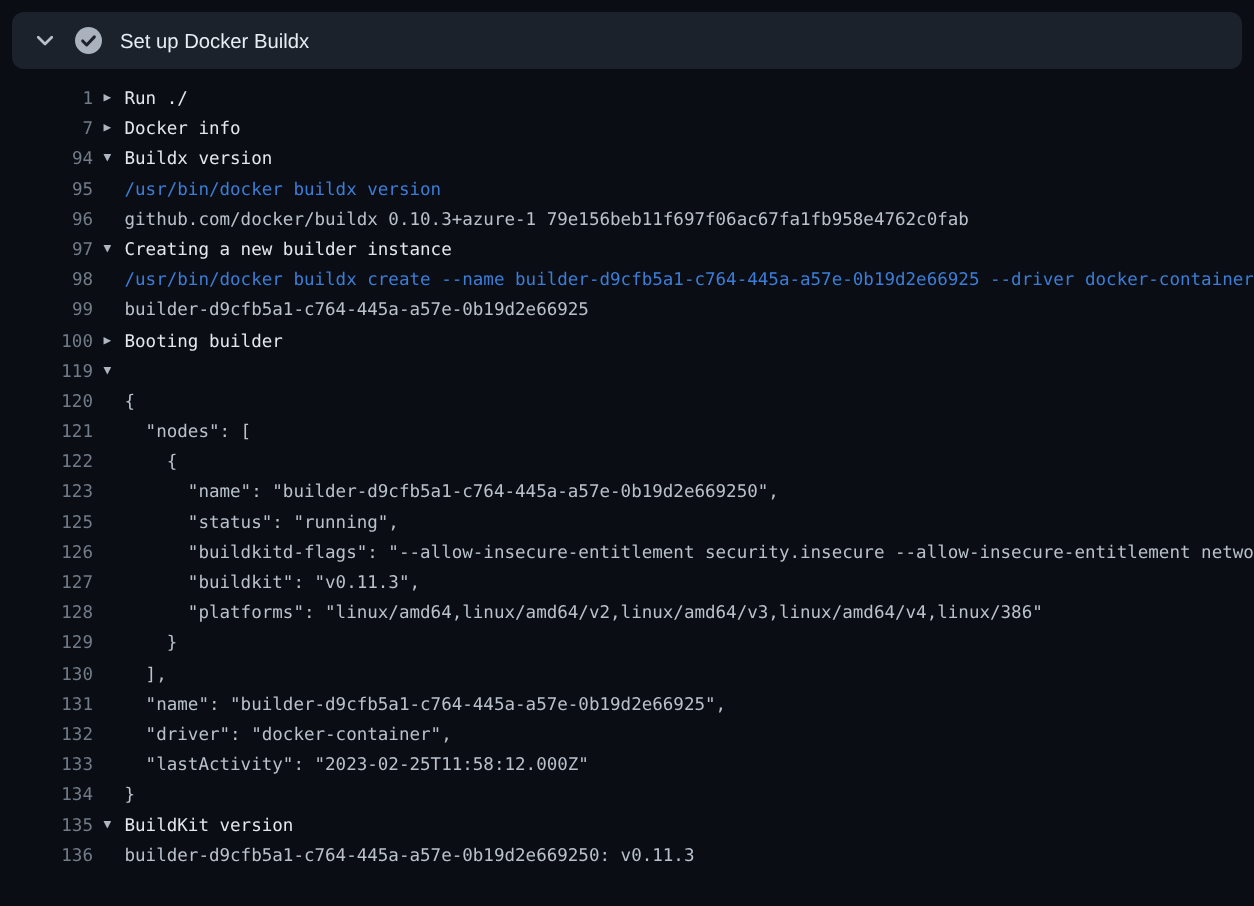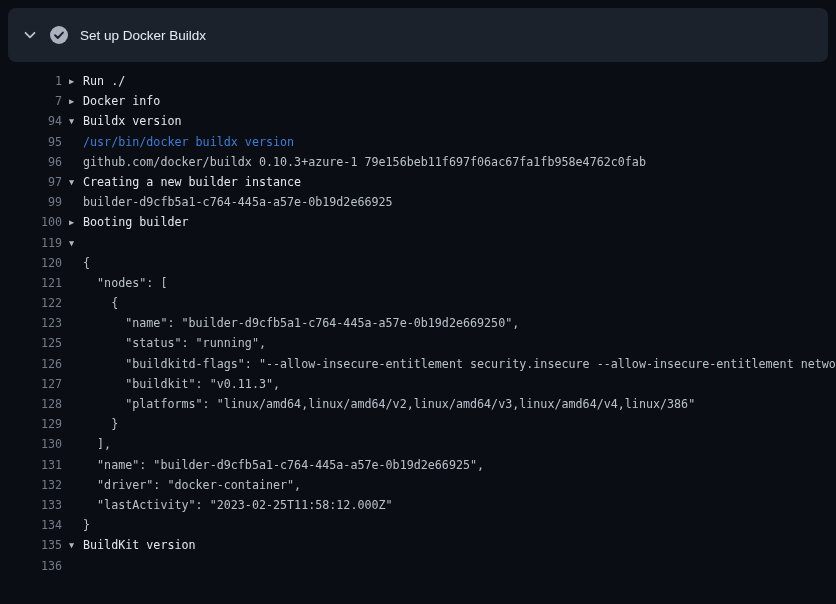--- a/index.html
+++ b/index.html
@@ -4,21 +4,21 @@
 <style>
   html,body{margin:0;padding:0;}
   body{
     width:836px;height:604px;
     background:#0a0d13;
     overflow:hidden;
     font-family:"Liberation Sans", sans-serif;
   }
   .step-header{
     margin:8px 8px 0 8px;
-    height:54px;
+    height:38px;
     background:#1c222c;
     border-radius:8px;
     display:flex;
     align-items:center;
     padding:0 10px;
     box-sizing:border-box;
     cursor:pointer;
   }
   .chev{
     width:16px;height:16px;
@@ -102,34 +102,35 @@
     <span class="step-title">Set up Docker Buildx</span>
   </div>
 
   <div class="log" id="log">
       <div class="row"><span class="num">1</span><span class="marker">▶</span><span class="text group-collapsed">Run ./</span></div>
       <div class="row"><span class="num">7</span><span class="marker">▶</span><span class="text group-collapsed">Docker info</span></div>
       <div class="row"><span class="num">94</span><span class="marker">▼</span><span class="text group-expanded">Buildx version</span></div>
       <div class="row"><span class="num">95</span><span class="marker"></span><span class="text cmd">/usr/bin/docker buildx version</span></div>
       <div class="row"><span class="num">96</span><span class="marker"></span><span class="text out">github.com/docker/buildx 0.10.3+azure-1 79e156beb11f697f06ac67fa1fb958e4762c0fab</span></div>
       <div class="row"><span class="num">97</span><span class="marker">▼</span><span class="text group-expanded">Creating a new builder instance</span></div>
+      <div class="row"><span class="num">98</span><span class="marker"></span><span class="text cmd">/usr/bin/docker buildx create --name builder-d9cfb5a1-c764-445a-a57e-0b19d2e66925 --driver docker-container</span></div>
       <div class="row"><span class="num">99</span><span class="marker"></span><span class="text out">builder-d9cfb5a1-c764-445a-a57e-0b19d2e66925</span></div>
       <div class="row"><span class="num">100</span><span class="marker">▶</span><span class="text group-collapsed">Booting builder</span></div>
       <div class="row"><span class="num">119</span><span class="marker">▼</span></div>
       <div class="row"><span class="num">120</span><span class="marker"></span><span class="text out">{</span></div>
       <div class="row"><span class="num">121</span><span class="marker"></span><span class="text out">  "nodes": [</span></div>
       <div class="row"><span class="num">122</span><span class="marker"></span><span class="text out">    {</span></div>
       <div class="row"><span class="num">123</span><span class="marker"></span><span class="text out">      "name": "builder-d9cfb5a1-c764-445a-a57e-0b19d2e669250",</span></div>
       <div class="row"><span class="num">125</span><span class="marker"></span><span class="text out">      "status": "running",</span></div>
       <div class="row"><span class="num">126</span><span class="marker"></span><span class="text out">      "buildkitd-flags": "--allow-insecure-entitlement security.insecure --allow-insecure-entitlement network.host",</span></div>
       <div class="row"><span class="num">127</span><span class="marker"></span><span class="text out">      "buildkit": "v0.11.3",</span></div>
       <div class="row"><span class="num">128</span><span class="marker"></span><span class="text out">      "platforms": "linux/amd64,linux/amd64/v2,linux/amd64/v3,linux/amd64/v4,linux/386"</span></div>
       <div class="row"><span class="num">129</span><span class="marker"></span><span class="text out">    }</span></div>
       <div class="row"><span class="num">130</span><span class="marker"></span><span class="text out">  ],</span></div>
       <div class="row"><span class="num">131</span><span class="marker"></span><span class="text out">  "name": "builder-d9cfb5a1-c764-445a-a57e-0b19d2e66925",</span></div>
       <div class="row"><span class="num">132</span><span class="marker"></span><span class="text out">  "driver": "docker-container",</span></div>
       <div class="row"><span class="num">133</span><span class="marker"></span><span class="text out">  "lastActivity": "2023-02-25T11:58:12.000Z"</span></div>
       <div class="row"><span class="num">134</span><span class="marker"></span><span class="text out">}</span></div>
       <div class="row"><span class="num">135</span><span class="marker">▼</span><span class="text group-expanded">BuildKit version</span></div>
-      <div class="row"><span class="num">136</span><span class="marker"></span></div>
+      <div class="row"><span class="num">136</span><span class="marker"></span><span class="text out">builder-d9cfb5a1-c764-445a-a57e-0b19d2e669250: v0.11.3</span></div>
     </div>
 
 </div>
 
 </body></html>

